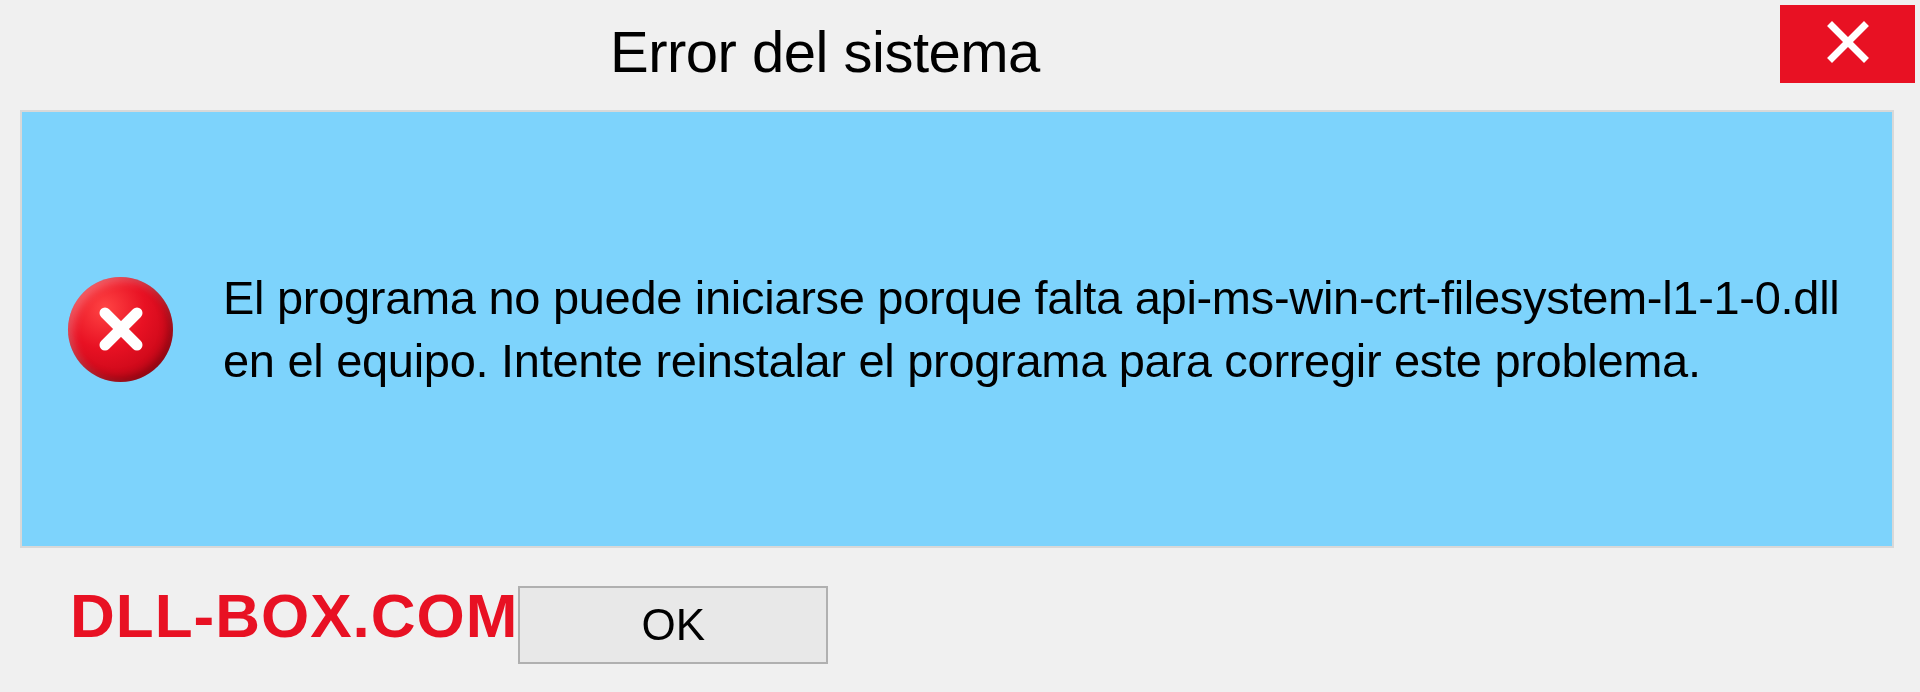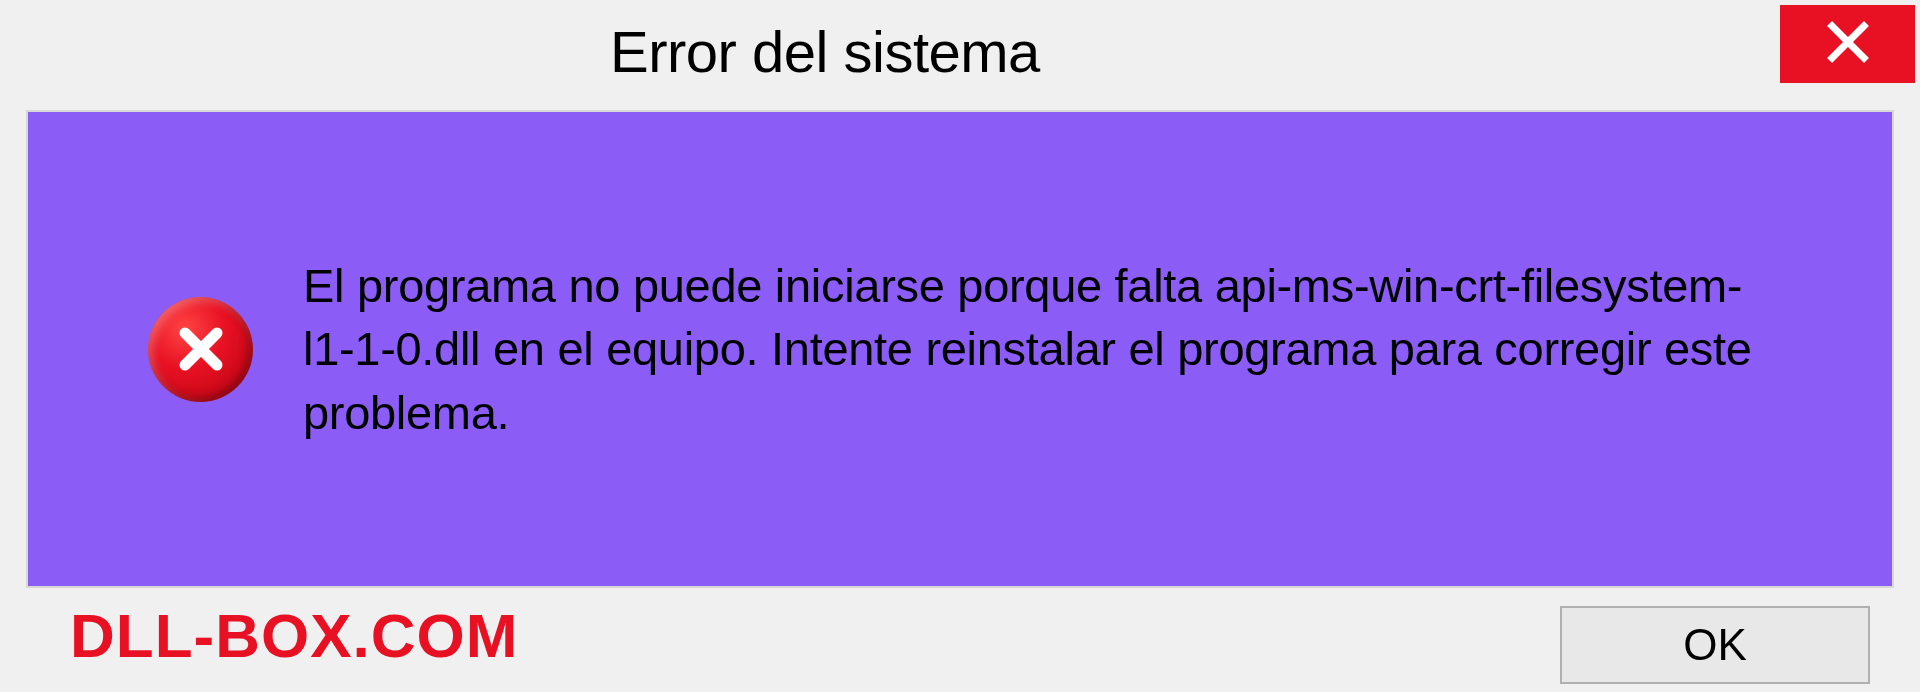--- a/index.html
+++ b/index.html
@@ -52,27 +52,27 @@
       margin-right: 5px;
       margin-top: 5px;
     }
     
     .close-button svg {
       width: 44px;
       height: 44px;
     }
     
     .content-area {
-      margin: 10px 26px 0 26px;
-      background: #8b5cf6;
+      margin: 10px 26px 0 20px;
+      background: #7dd3fc;
       border: 2px solid #d8d8d8;
       flex: 1;
       display: flex;
       align-items: center;
-      padding: 50px 120px;
+      padding: 50px 46px;
     }
     
     .error-icon {
       flex-shrink: 0;
       margin-right: 50px;
     }
     
     .error-icon-circle {
       width: 105px;
       height: 105px;
@@ -94,23 +94,22 @@
       font-size: 47px;
       line-height: 1.35;
       color: #000;
       font-weight: 400;
       letter-spacing: -0.3px;
     }
     
     .footer-bar {
       display: flex;
       align-items: center;
-      justify-content: space-between;
       padding: 20px 50px 30px 70px;
-      height: 104px;
+      height: 144px;
     }
     
     .watermark {
       font-size: 62px;
       font-weight: 900;
       color: #e81123;
       letter-spacing: 1px;
       font-family: Arial, sans-serif;
     }
     

